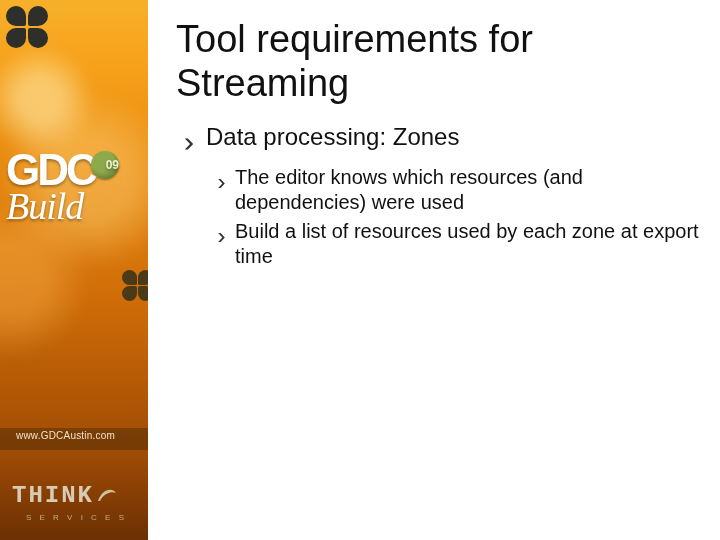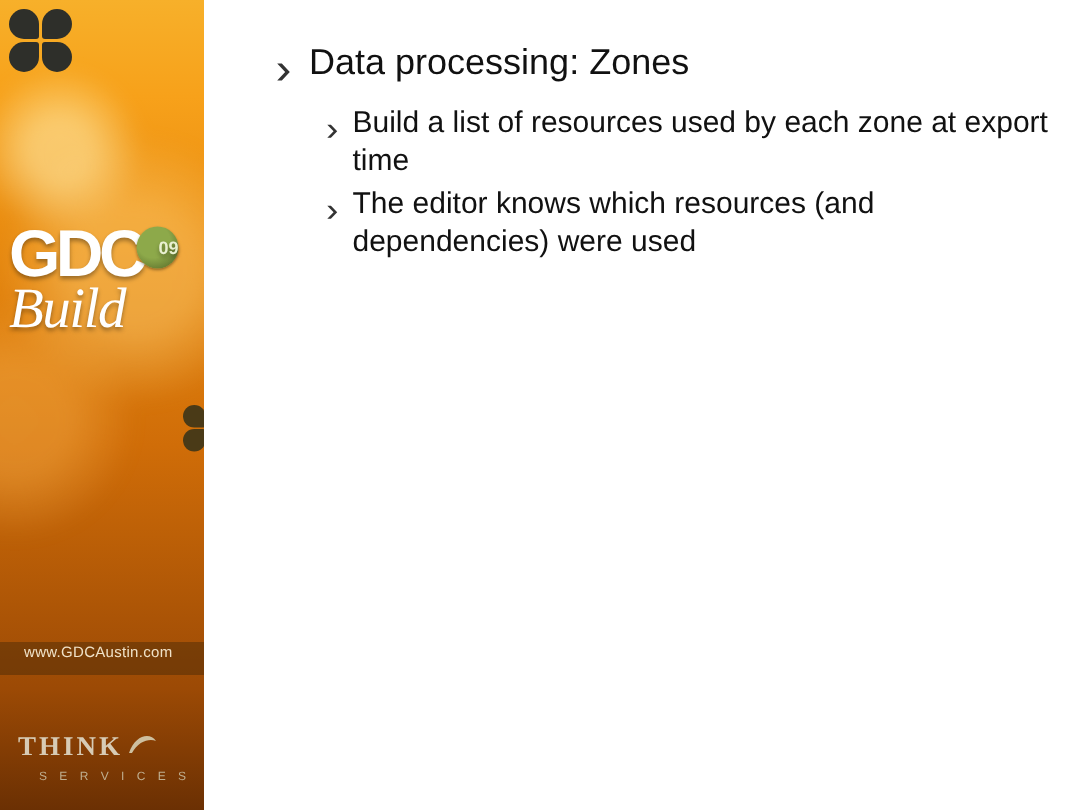--- a/index.html
+++ b/index.html
@@ -14,21 +14,21 @@
   .slide {
     position: relative;
     width: 720px;
     height: 540px;
     background: #fff;
   }
   .sidebar {
     position: absolute;
     left: 0;
     top: 0;
-    width: 136px;
+    width: 148px;
     height: 540px;
     background: linear-gradient(180deg,
       #f7b02a 0%,
       #f7a11a 12%,
       #e88a10 30%,
       #d06d08 55%,
       #9c4a05 85%,
       #6b3003 100%);
     overflow: hidden;
   }
@@ -129,23 +129,23 @@
     color: #f0e2c8;
     letter-spacing: 0.2px;
   }
   .think-logo {
     position: absolute;
     left: 12px;
     bottom: 18px;
     color: #d7cbb5;
   }
   .think-logo .tword {
-    font-family: Liberation Serif, serif;
+    font-family: Liberation Mono, monospace;
     font-weight: 800;
-    font-size: 18px;
+    font-size: 24px;
     letter-spacing: 2px;
     display: inline-block;
     vertical-align: middle;
   }
   .think-logo .tsub {
     font-size: 8px;
     letter-spacing: 3px;
     margin-top: 4px;
     margin-left: 14px;
     color: #bfae8f;
@@ -232,42 +232,43 @@
       <span class="think-swoosh">
         <svg width="22" height="18" viewBox="0 0 22 18">
           <path d="M2 16 C 6 4, 16 2, 20 8 C 16 6, 8 8, 4 16 Z" fill="#cdbf9f"></path>
         </svg>
       </span>
       <div class="tsub">S E R V I C E S</div>
     </div>
   </div>
 
   <div class="content">
+    <h1 class="title">Tool requirements for Streaming</h1>
 
     <div class="bullet-l1">
       <span class="chev">
         <svg viewBox="0 0 10 10">
             <path d="M4.2 1 L8 5 L4.2 9 L2 9 L5.8 5 L2 1 Z" fill="#333"></path>
           </svg>
       </span>
       <span class="btext">Data processing: Zones</span>
     </div>
 
     <div class="bullet-l2">
       <span class="chev">
         <svg viewBox="0 0 10 10">
             <path d="M4.2 1 L8 5 L4.2 9 L2 9 L5.8 5 L2 1 Z" fill="#333"></path>
           </svg>
       </span>
-      <span class="btext">Build a list of resources used by each zone at export time</span>
+      <span class="btext">The editor knows which resources (and dependencies) were used</span>
     </div>
 
     <div class="bullet-l2">
       <span class="chev">
         <svg viewBox="0 0 10 10">
             <path d="M4.2 1 L8 5 L4.2 9 L2 9 L5.8 5 L2 1 Z" fill="#333"></path>
           </svg>
       </span>
-      <span class="btext">The editor knows which resources (and dependencies) were used</span>
+      <span class="btext">Build a list of resources used by each zone at export time</span>
     </div>
   </div>
 
 </div>
 
 </body></html>

